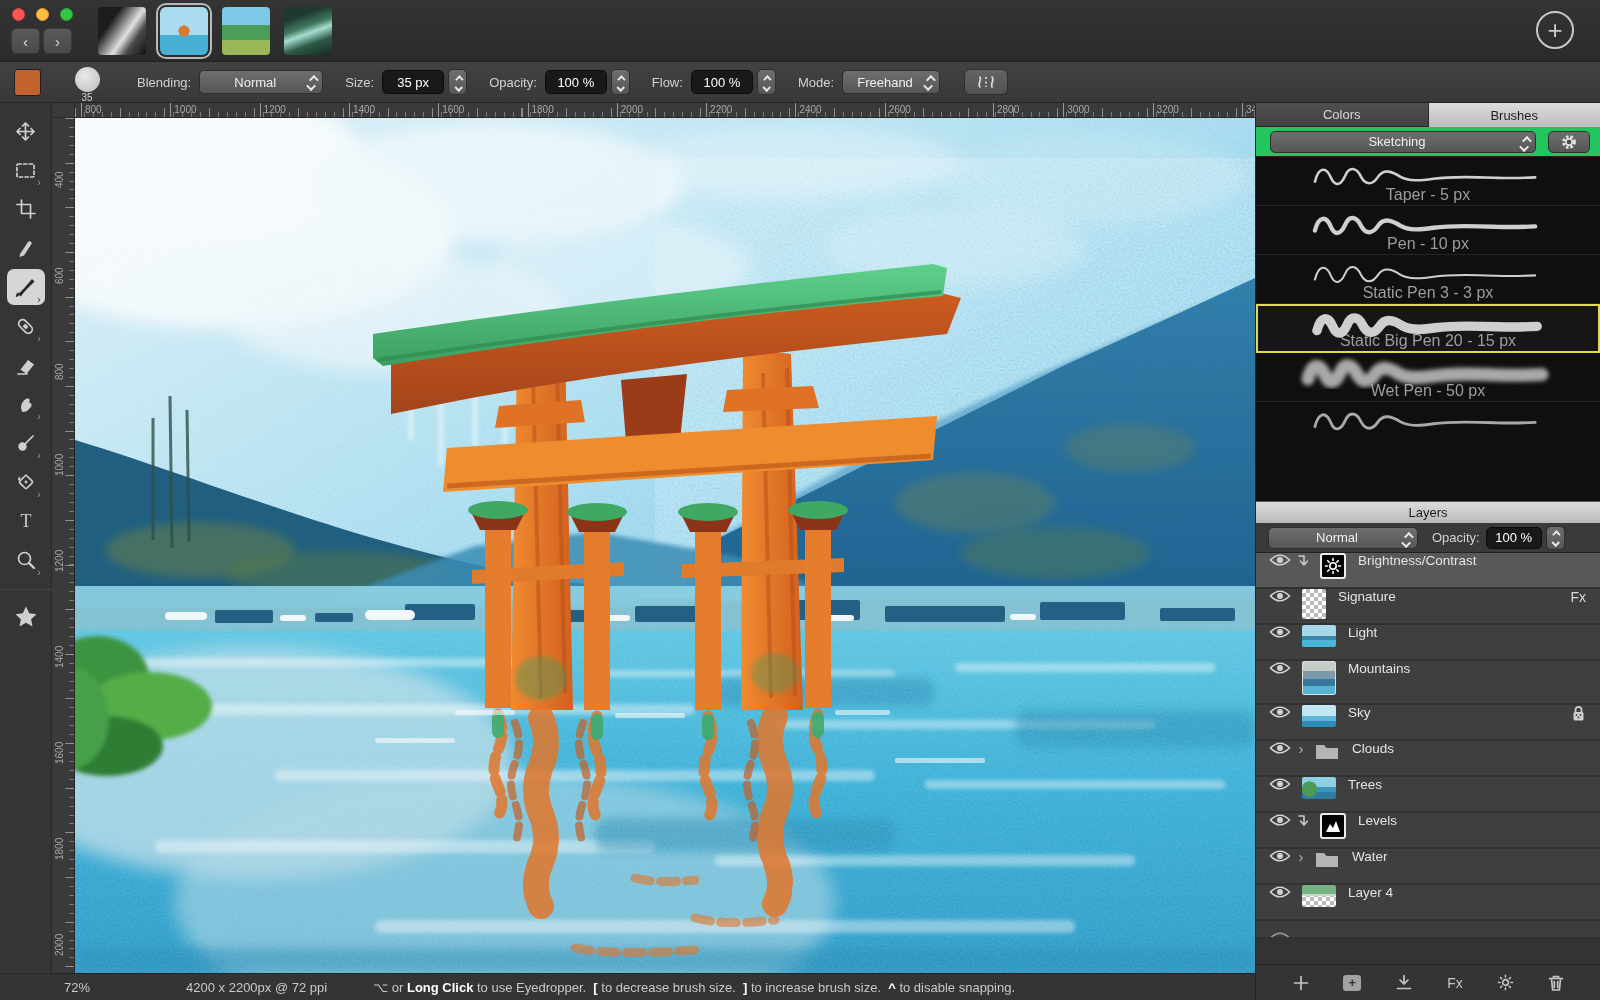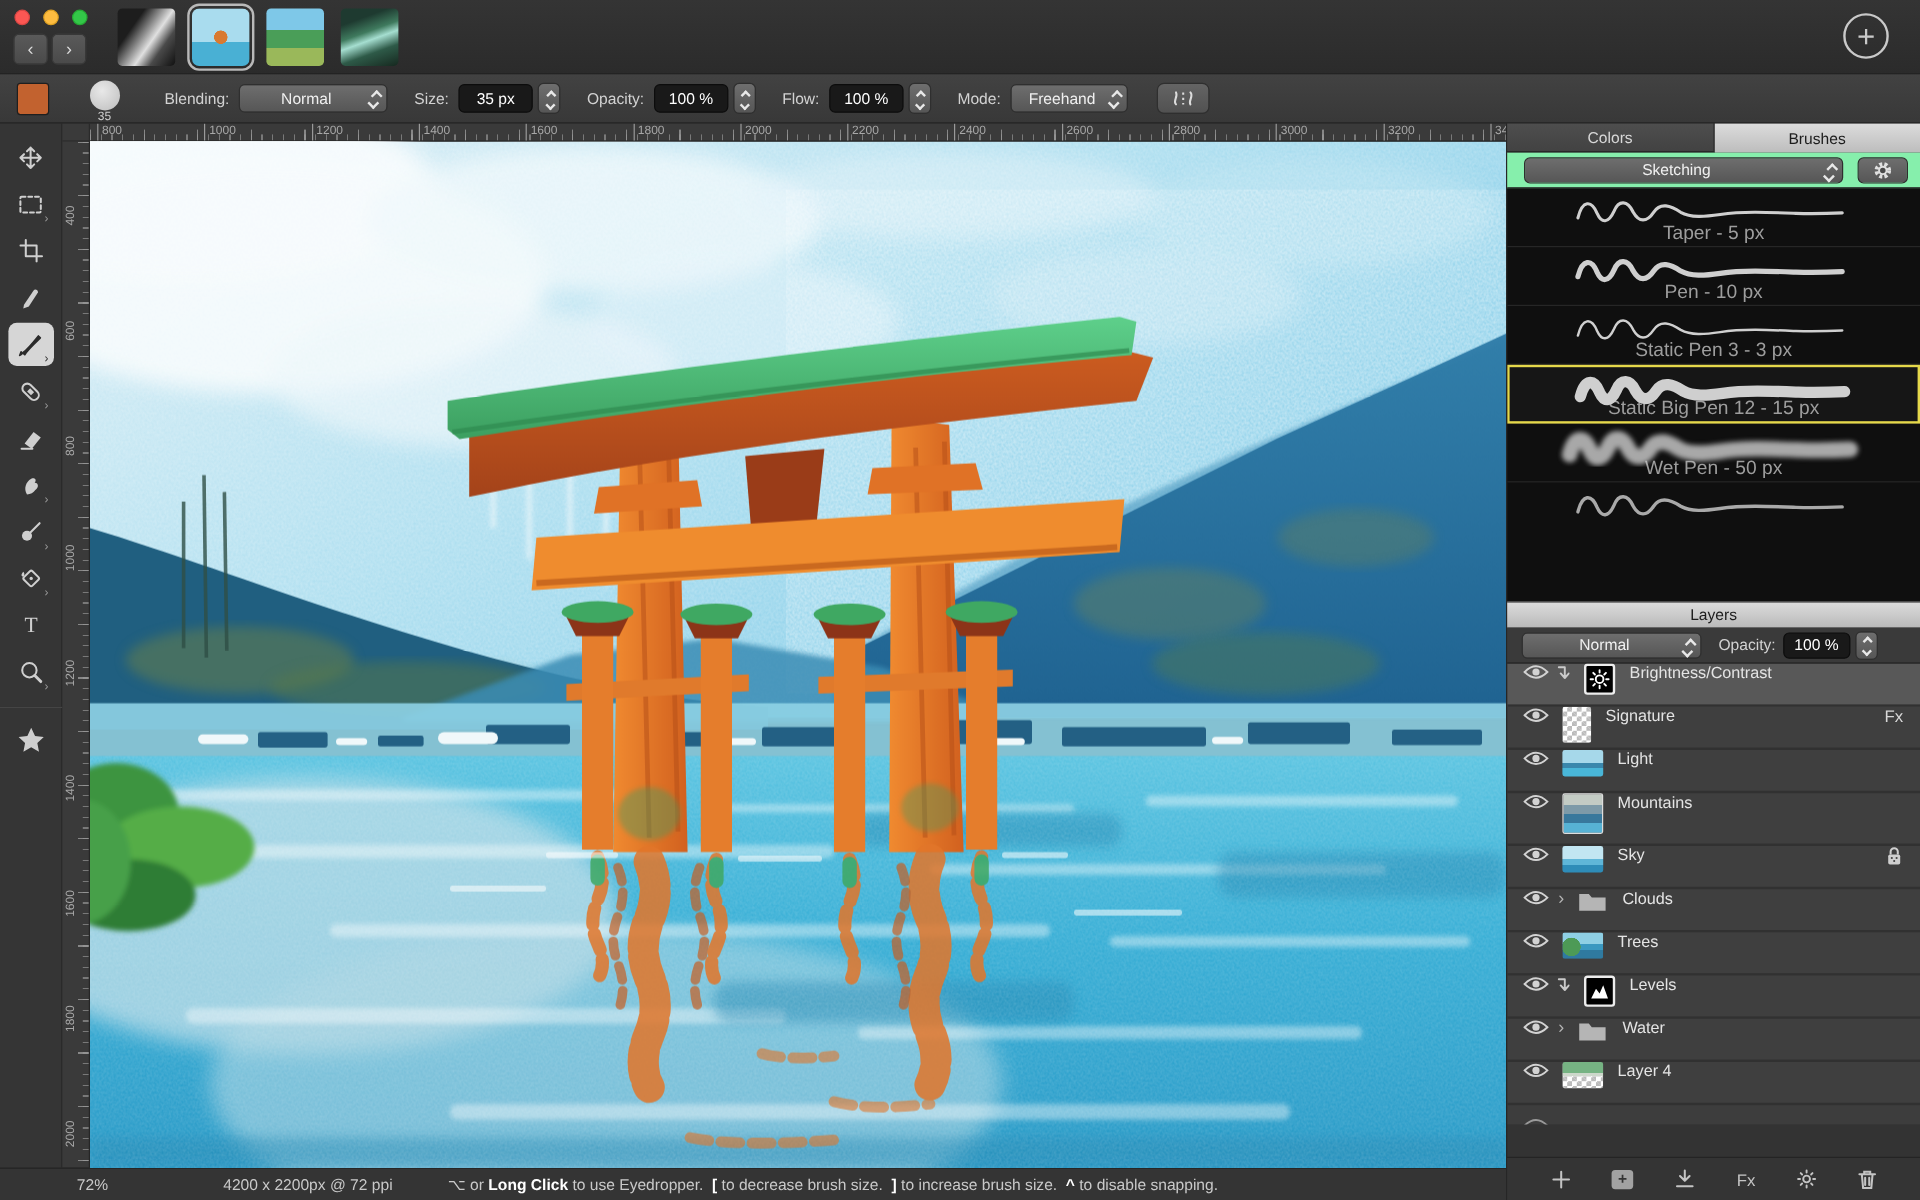--- a/index.html
+++ b/index.html
@@ -71,21 +71,21 @@
   #status .doc { margin-left:96px; }
   #status .hints { margin-left:46px; white-space:pre; }
   #status .b { font-weight:bold; color:#fff; }
 
   
   #panel { position:absolute; left:1255px; top:103px; width:345px; height:897px; background:#333; border-left:1px solid #262626; }
   #ptabs { display:flex; height:24px; }
   .ptab { flex:1; display:flex; align-items:center; justify-content:center; font-size:13px; }
   .ptab.inactive { background:linear-gradient(#4e4e4e,#424242); color:#d8d8d8; border-right:1px solid #2c2c2c; border-bottom:1px solid #262626; }
   .ptab.active { background:linear-gradient(#dcdcdc,#bdbdbd); color:#1d1d1d; }
-  #brushbar { height:30px; display:flex; align-items:center; background:#86efac; border-bottom:1px solid #222; }
+  #brushbar { height:30px; display:flex; align-items:center; background:#22c55e; border-bottom:1px solid #222; }
   #brushcat { flex:1; margin-left:14px; height:22px; }
   #gearbtn { width:42px; height:22px; margin:0 10px 0 12px; background:linear-gradient(#6e6e6e,#565656); border:1px solid #2f2f2f; border-radius:5px; display:flex; align-items:center; justify-content:center; }
   #brushlist { background:#0f0f0f; height:344px; overflow:hidden; }
   .brow { height:49px; border-bottom:1px solid #262626; position:relative; display:flex; flex-direction:column; align-items:center; justify-content:flex-end; padding-bottom:3px; }
   .brow svg { position:absolute; top:2px; left:25px; }
   .brow .bname { font-size:16px; color:#9d9d9d; line-height:14px; }
   .brow.selected { border:2px solid #e5d84b; background:#161616; }
   .brow.partial { height:40px; border-bottom:none; }
   .bstroke { stroke:#cfcfcf; fill:none; stroke-linecap:round; }
 
@@ -288,21 +288,21 @@
     <span class="rlabel-h" style="left: 6px;">800</span>
     <span class="rlabel-h" style="left: 95.3px;">1000</span>
     <span class="rlabel-h" style="left: 184.6px;">1200</span>
     <span class="rlabel-h" style="left: 273.9px;">1400</span>
     <span class="rlabel-h" style="left: 363.2px;">1600</span>
     <span class="rlabel-h" style="left: 452.5px;">1800</span>
     <span class="rlabel-h" style="left: 541.8px;">2000</span>
     <span class="rlabel-h" style="left: 631.1px;">2200</span>
     <span class="rlabel-h" style="left: 720.4px;">2400</span>
     <span class="rlabel-h" style="left: 809.7px;">2600</span>
-    <span class="rlabel-h" style="left: 899px;">2800</span>
+    <span class="rlabel-h" style="left: 918px;">2800</span>
     <span class="rlabel-h" style="left: 988.3px;">3000</span>
     <span class="rlabel-h" style="left: 1077.6px;">3200</span>
     <span class="rlabel-h" style="left: 1166.9px;">3400</span>
   </div>
 <div id="rulerv">
     <div class="ticks"></div>
     <div class="ticks2"></div>
     <span class="rlabel-v" style="top: 70px;">400</span>
     <span class="rlabel-v" style="top: 166px;">600</span>
     <span class="rlabel-v" style="top: 262px;">800</span>
@@ -572,21 +572,21 @@
     <div class="brow">
       <svg width="290" height="32" viewBox="0 0 260 34">
           <path class="bstroke" stroke-width="2.2" d="M12 24 C16 8 24 8 29 20 C33 29 39 29 44 18 C48 8 56 8 61 19 C66 28 73 28 79 19 C85 10 94 13 103 19 C112 24 124 23 138 21 C158 18 180 19 205 20 C222 20.5 236 20 246 19.5"></path>
         </svg>
       <span class="bname">Static Pen 3 - 3 px</span>
     </div>
     <div class="brow selected">
       <svg width="290" height="32" viewBox="0 0 260 34">
           <path class="bstroke" stroke-width="10" d="M12 24 C16 8 24 8 29 20 C33 29 39 29 44 18 C48 8 56 8 61 19 C66 28 73 28 79 19 C85 10 94 13 103 19 C112 24 124 23 138 21 C158 18 180 19 205 20 C222 20.5 236 20 246 19.5"></path>
         </svg>
-      <span class="bname">Static Big Pen 12 - 15 px</span>
+      <span class="bname">Static Big Pen 20 - 15 px</span>
     </div>
     <div class="brow">
       <svg width="290" height="34" viewBox="0 0 260 34">
           <path class="bstroke" stroke-width="13" opacity="0.8" style="filter:blur(2px)" d="M12 24 C16 8 24 8 29 20 C33 29 39 29 44 18 C48 8 56 8 61 19 C66 28 73 28 79 19 C85 10 94 13 103 19 C112 24 124 23 138 21 C158 18 180 19 205 20 C222 20.5 236 20 246 19.5"></path>
         </svg>
       <span class="bname">Wet Pen - 50 px</span>
     </div>
     <div class="brow partial">
       <svg width="290" height="32" viewBox="0 0 260 34">
           <path class="bstroke" stroke-width="3" opacity="0.8" d="M12 24 C16 8 24 8 29 20 C33 29 39 29 44 18 C48 8 56 8 61 19 C66 28 73 28 79 19 C85 10 94 13 103 19 C112 24 124 23 138 21 C158 18 180 19 205 20 C222 20.5 236 20 246 19.5"></path>

